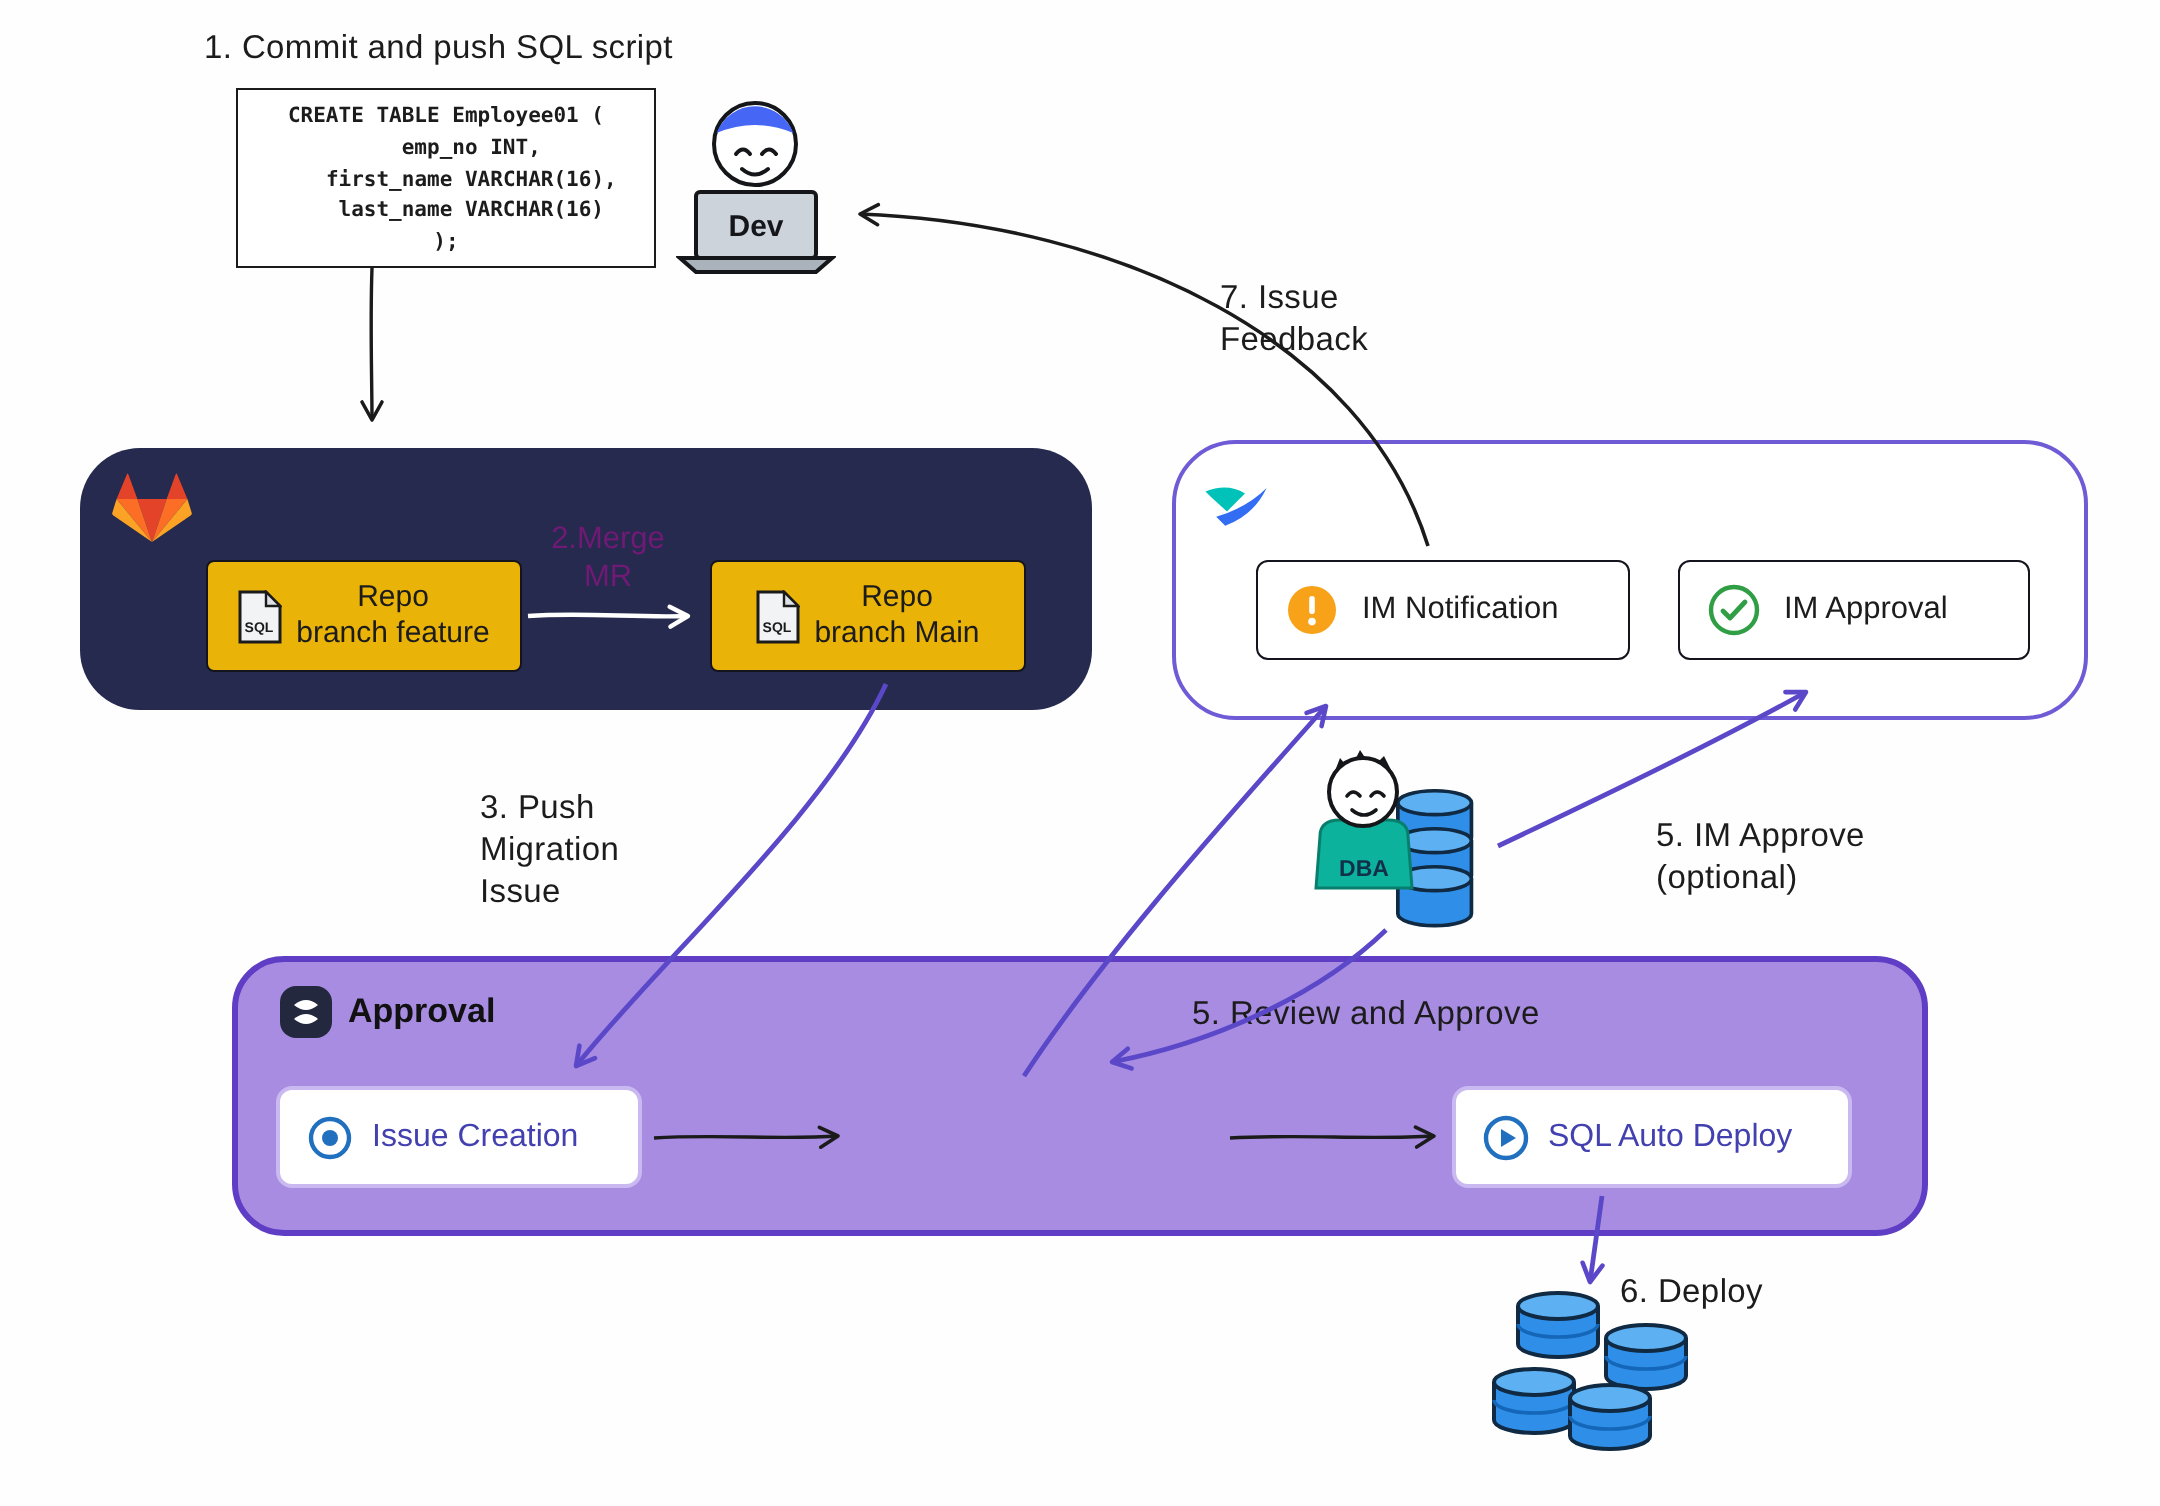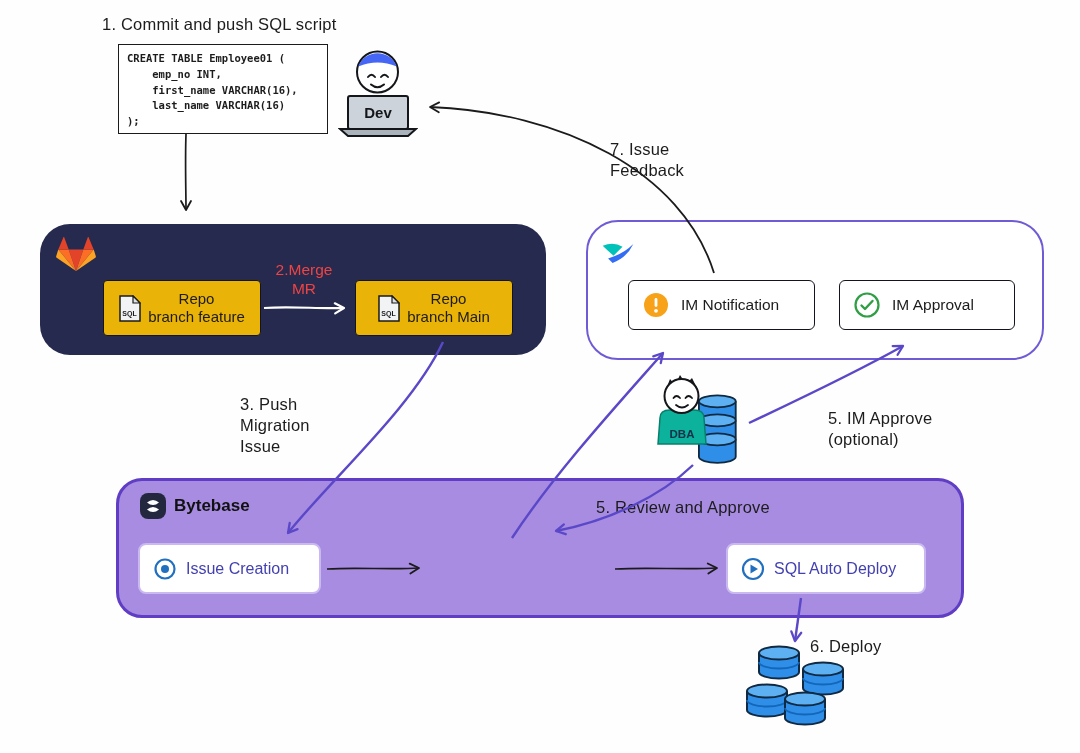--- a/index.html
+++ b/index.html
@@ -10,32 +10,32 @@
   }
   .abs { position:absolute; }
   .pre { white-space:pre-line; }
   .lbl { font-size:16.5px; font-weight:500; line-height:1.28; letter-spacing:.2px; }
   .center { text-align:left;margin-top:16px; }
 
   .codebox {
     position:absolute; left:118px; top:44px; width:210px; height:90px;
     border:1.6px solid #1b1b1b; background:#fff;
     font-family:"DejaVu Sans Mono", monospace; font-size:10.5px; font-weight:700;
-    line-height:1.5; padding:6px 8px; white-space:pre;
+    line-height:1.5; padding:6px 8px; white-space:pre;text-align:center;
   }
 
   .gitlab-box { position:absolute; left:40px; top:224px; width:506px; height:131px;
     background:#252a4e; border-radius:30px; }
   .repo-node {
     position:absolute; width:158px; height:56px; background:#eab308;
     border:1.7px solid #14141f; border-radius:4px;
     display:flex; align-items:center; justify-content:center; gap:7px;
     font-size:15px; line-height:1.22; text-align:center;
   }
-  .merge-lbl { position:absolute; left:258px; top:260px; width:92px; color:#ef4444;
+  .merge-lbl { position:absolute; left:258px; top:260px; width:92px; color:#701a75;
     font-size:15.5px; font-weight:500; text-align:center; line-height:1.25; }
 
   .im-box { position:absolute; left:586px; top:220px; width:458px; height:140px;
     background:#fff; border:2.5px solid #6f5bd6; border-radius:32px; }
   .im-node {
     position:absolute; height:50px; background:#fff; border:1.7px solid #14141f;
     border-radius:6px; display:flex; align-items:center; gap:12px; padding:0 14px;
     font-size:15.5px;
   }
 
@@ -181,21 +181,21 @@
 
   <div class="bb-box"></div>
 
   <div class="abs" style="left:139px; top:492px;">
     <svg width="28" height="28" viewBox="0 0 28 28">
       <rect x="1" y="1" width="26" height="26" rx="8" fill="#23283f"></rect>
       <path d="M8 10.5 q6 -5 12 0 q-6 5 -12 0 Z" fill="#ffffff"></path>
       <path d="M8 17.5 q6 -5 12 0 q-6 5 -12 0 Z" fill="#ffffff"></path>
     </svg>
   </div>
-  <div class="bb-title">Bytebase</div>
+  <div class="bb-title">Approval</div>
 
   <div class="abs lbl" style="left:596px; top:497px;">5. Review and Approve</div>
 
   <div class="bb-node" style="left:138px; top:543px; width:183px;">
     <svg width="24" height="24" viewBox="0 0 24 24">
       <circle cx="12" cy="12" r="9.5" fill="#ffffff" stroke="#2170c0" stroke-width="2.2"></circle>
       <circle cx="12" cy="12" r="4" fill="#2170c0"></circle>
     </svg>
     <span>Issue Creation</span>
   </div>

